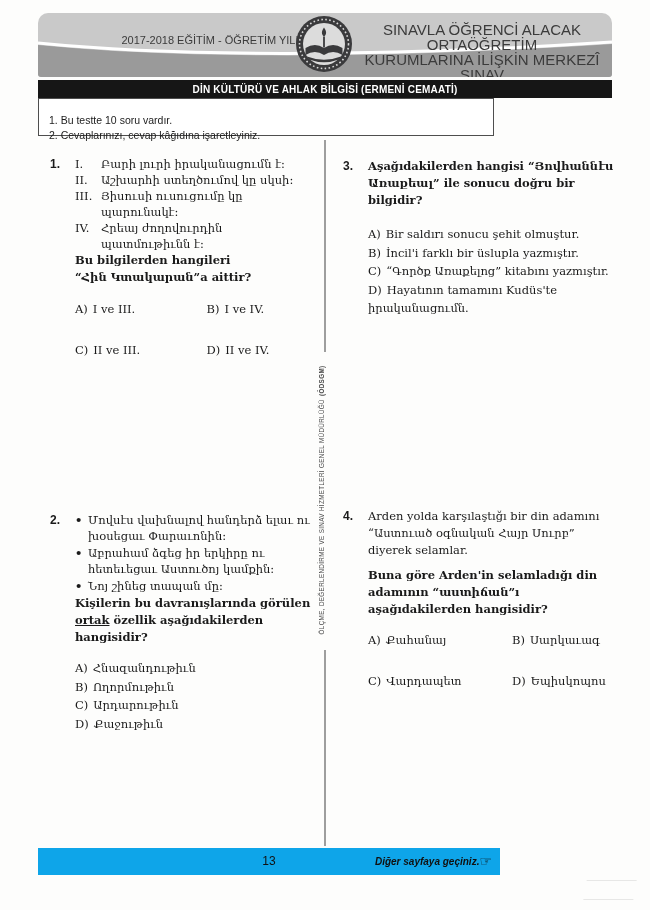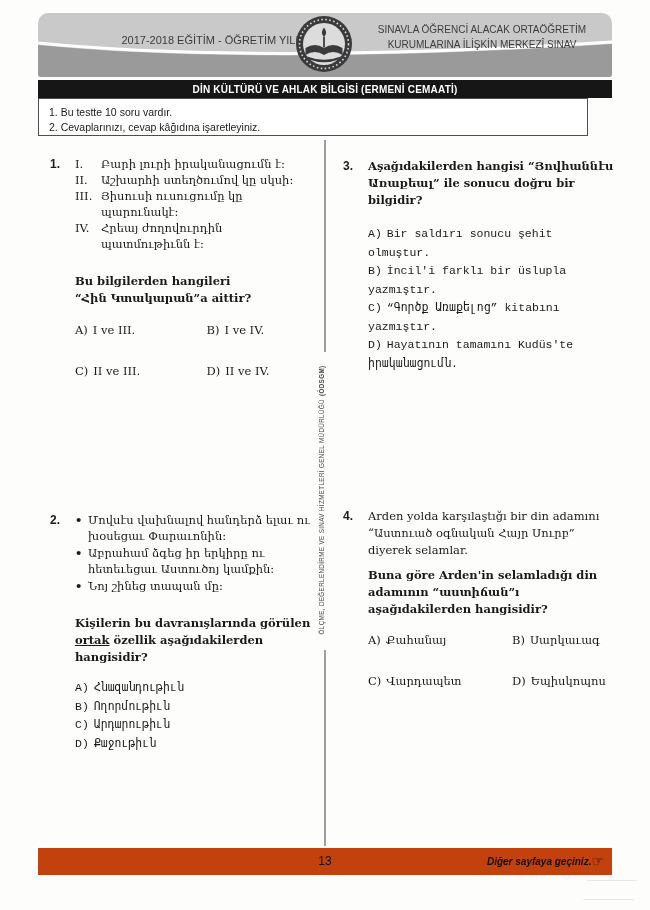--- a/index.html
+++ b/index.html
@@ -13,34 +13,34 @@
     position:absolute; left:38px; top:13px; width:574px; height:64px;
     background:#c9c9c9; border-radius:10px 10px 3px 3px; overflow:hidden;
   }
   .header .swoosh { position:absolute; left:0; top:0; width:100%; height:100%; }
   .hdr-year {
     position:absolute; left:62px; top:21px; width:220px; text-align:center;
     font-family:"Liberation Sans","DejaVu Sans",sans-serif; font-size:11px; color:#3b3b3b;
   }
   .hdr-right {
     position:absolute; left:322px; top:9px; width:244px; text-align:center;
-    font-family:"Liberation Sans","DejaVu Sans",sans-serif; font-size:10px; line-height:15px; color:#3b3b3b;
+    font-family:"Liberation Sans","DejaVu Sans",sans-serif; font-size:15px; line-height:15px; color:#3b3b3b;
   }
   .logo { position:absolute; left:257px; top:2px; }
   
   .subject-bar {
     position:absolute; left:38px; top:80px; width:574px; height:18px; background:#161616;
     display:flex; align-items:center; justify-content:center;
     font-family:"Liberation Sans","DejaVu Sans",sans-serif; font-weight:bold; font-size:10px; color:#fff;
     letter-spacing:.2px;
   }
   
   .instructions {
-    position:absolute; left:38px; top:98px; width:550px; height:38px; background:#fff;
-    border:1px solid #4e4e4e; padding:4px 10px;
+    position:absolute; left:38px; top:98px; width:456px; height:38px; background:#fff;
+    border:1px solid #4e4e4e; padding:12px 10px;
     font-family:"Liberation Sans","DejaVu Sans",sans-serif; font-size:10.5px; color:#1c1c1c;
   }
   .instructions div { margin-top:3px; }
   
   .divider-seg { position:absolute; left:324px; width:2px; background:#9e9e9e; }
   .seg-top { top:140px; height:212px; }
   .seg-bottom { top:650px; height:196px; }
   .side-text {
     position:absolute; left:321px; top:500px; transform:translate(-50%,-50%) rotate(-90deg);
     white-space:nowrap; font-family:"Liberation Sans","DejaVu Sans",sans-serif;
@@ -55,34 +55,34 @@
   .q4 { left:343px; top:508px; width:272px; }
   .q-num {
     position:absolute; left:0; top:0;
     font-family:"Liberation Sans","DejaVu Sans",sans-serif; font-weight:bold; font-size:12px;
   }
   .q-body { margin-left:25px; }
   .roman-row { display:flex; }
   .roman-row .rn { width:26px; flex:none; }
   .bullet-row { display:flex; margin-bottom:1px; }
   .bullet-row .bl { width:13px; flex:none; font-weight:bold; }
-  .stem { font-weight:bold; margin-top:21px; line-height:17px; }
+  .stem { font-weight:bold; line-height:17px; }
   .stem.tight { margin-top:0; }
   .intro { line-height:17px; }
   .stem u { text-decoration:underline; }
   .opts-grid {
     display:grid; grid-template-columns:1fr 1fr; row-gap:1px; margin-top:15px; line-height:16.5px;gap:24px;
   }
   .opts-list { margin-top:13px; }
-  .opts-list .opt { line-height:18.5px;font-family:Liberation Mono, monospace; }
+  .opts-list .opt { line-height:18.5px; }
   .opt .lbl { margin-right:5px; }
   .q4 .opts-grid { margin-top:14px; grid-template-columns:120px 1fr; }
   
   .footer {
-    position:absolute; left:38px; top:848px; width:574px; height:27px; background:#c2410c;
+    position:absolute; left:38px; top:848px; width:462px; height:27px; background:#0ea5e9;
   }
   .footer .pg {
     position:absolute; left:0; right:0; top:6px; text-align:center;
     font-family:"Liberation Sans","DejaVu Sans",sans-serif; font-size:12px; color:#111;
   }
   .footer .next {
     position:absolute; right:8px; top:6px; display:flex; align-items:center; gap:0;
     font-family:"Liberation Sans","DejaVu Sans",sans-serif; font-style:italic; font-weight:bold;
     font-size:10px; color:#111;
   }

